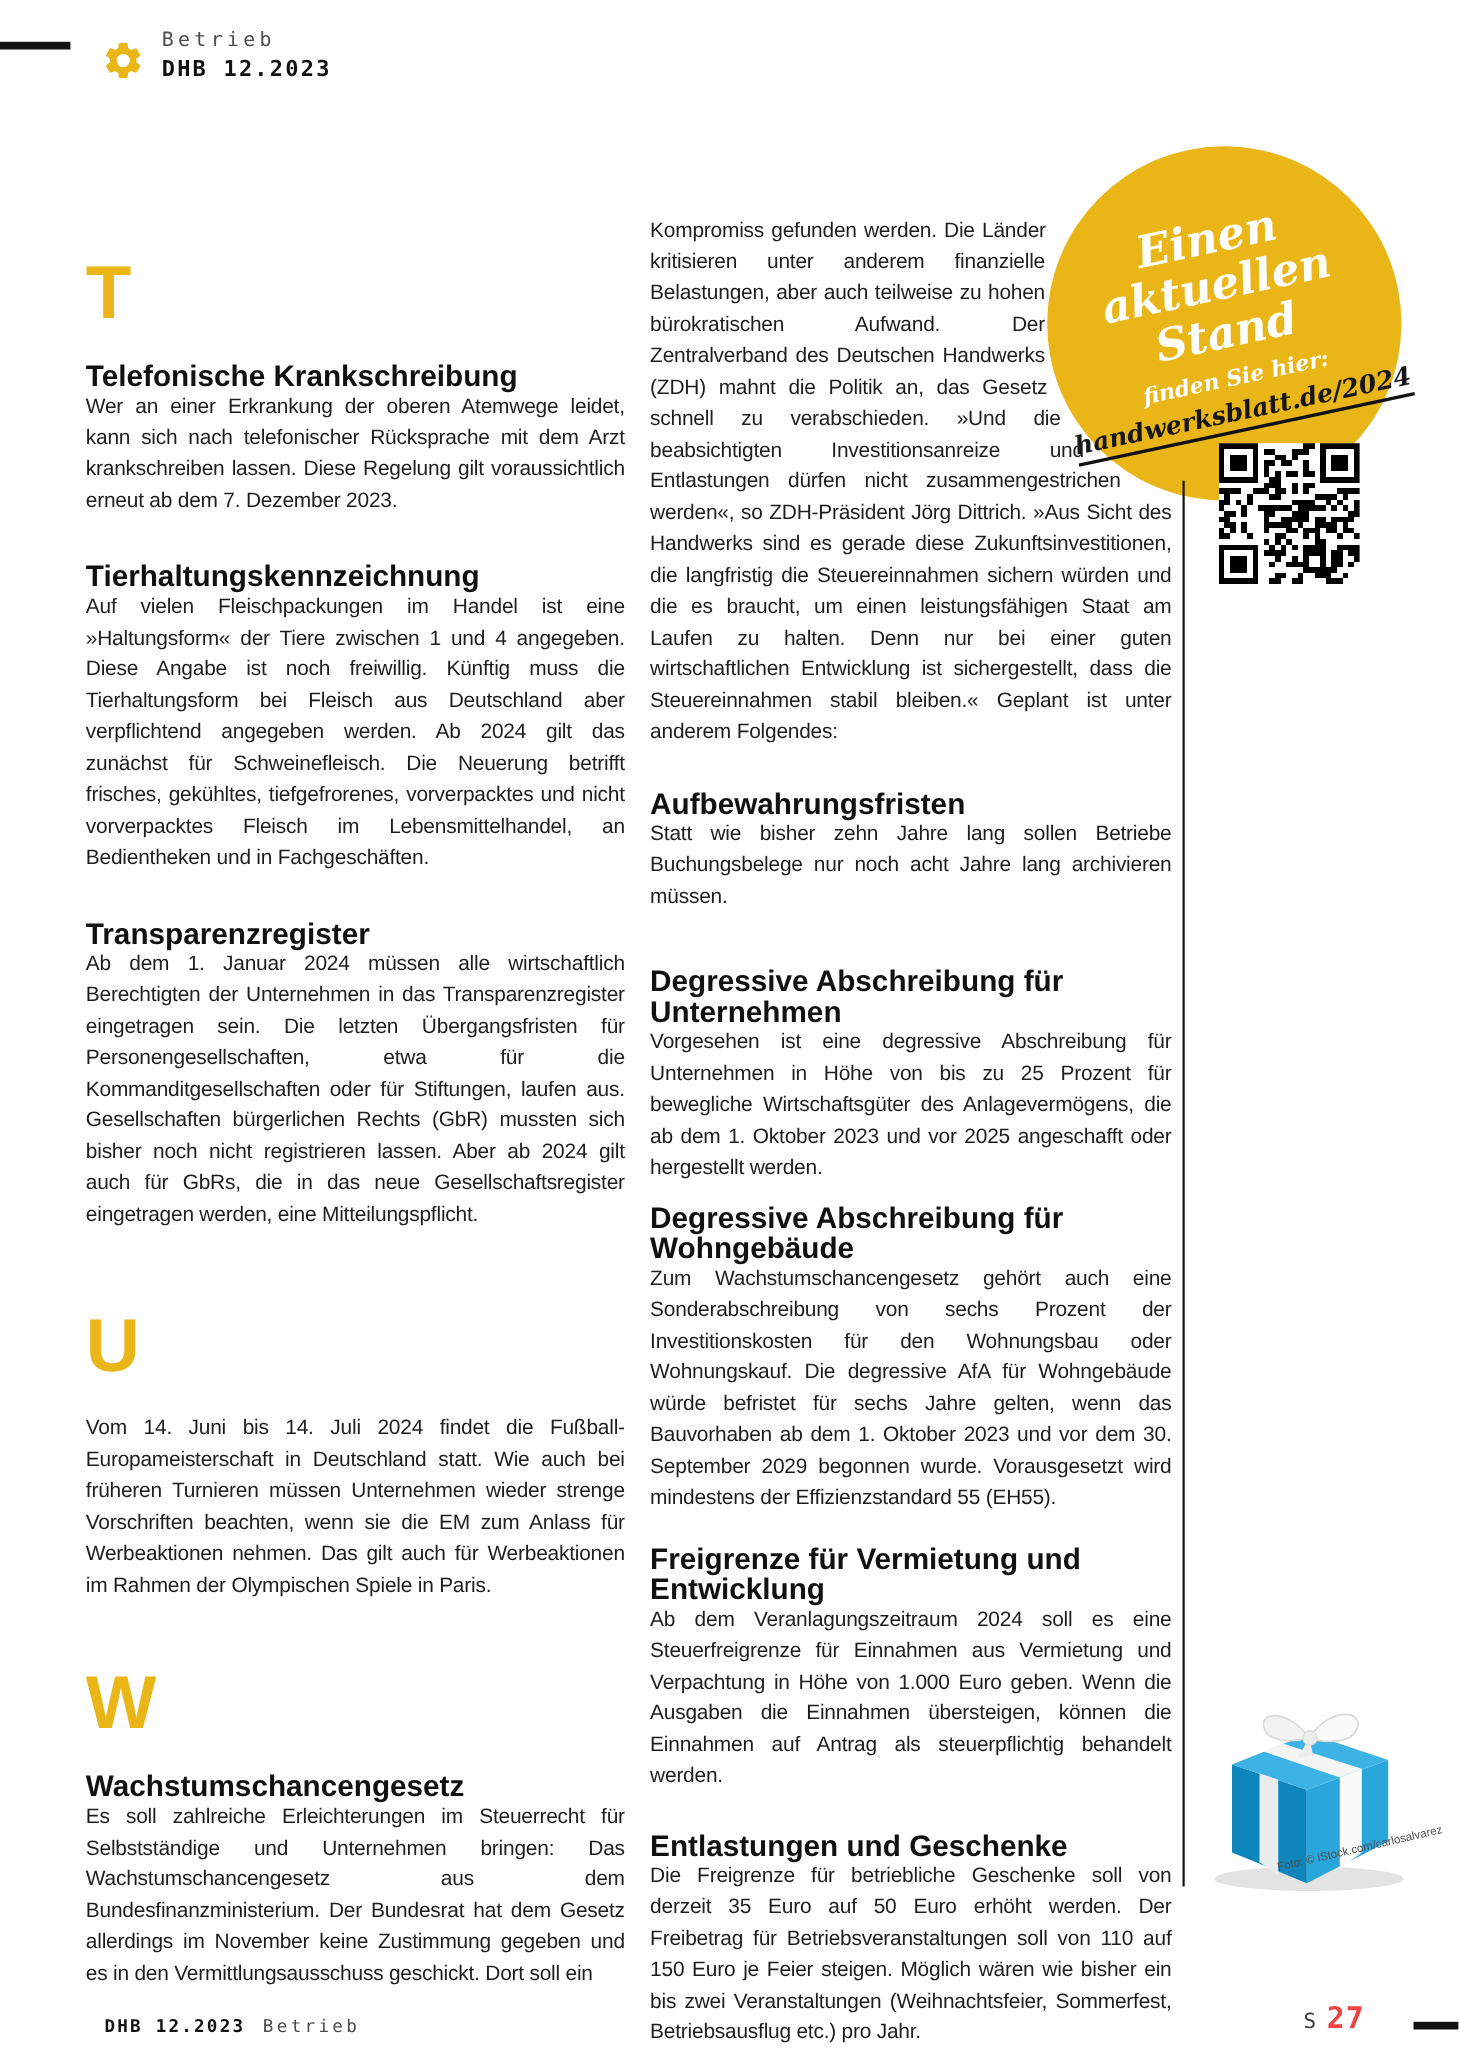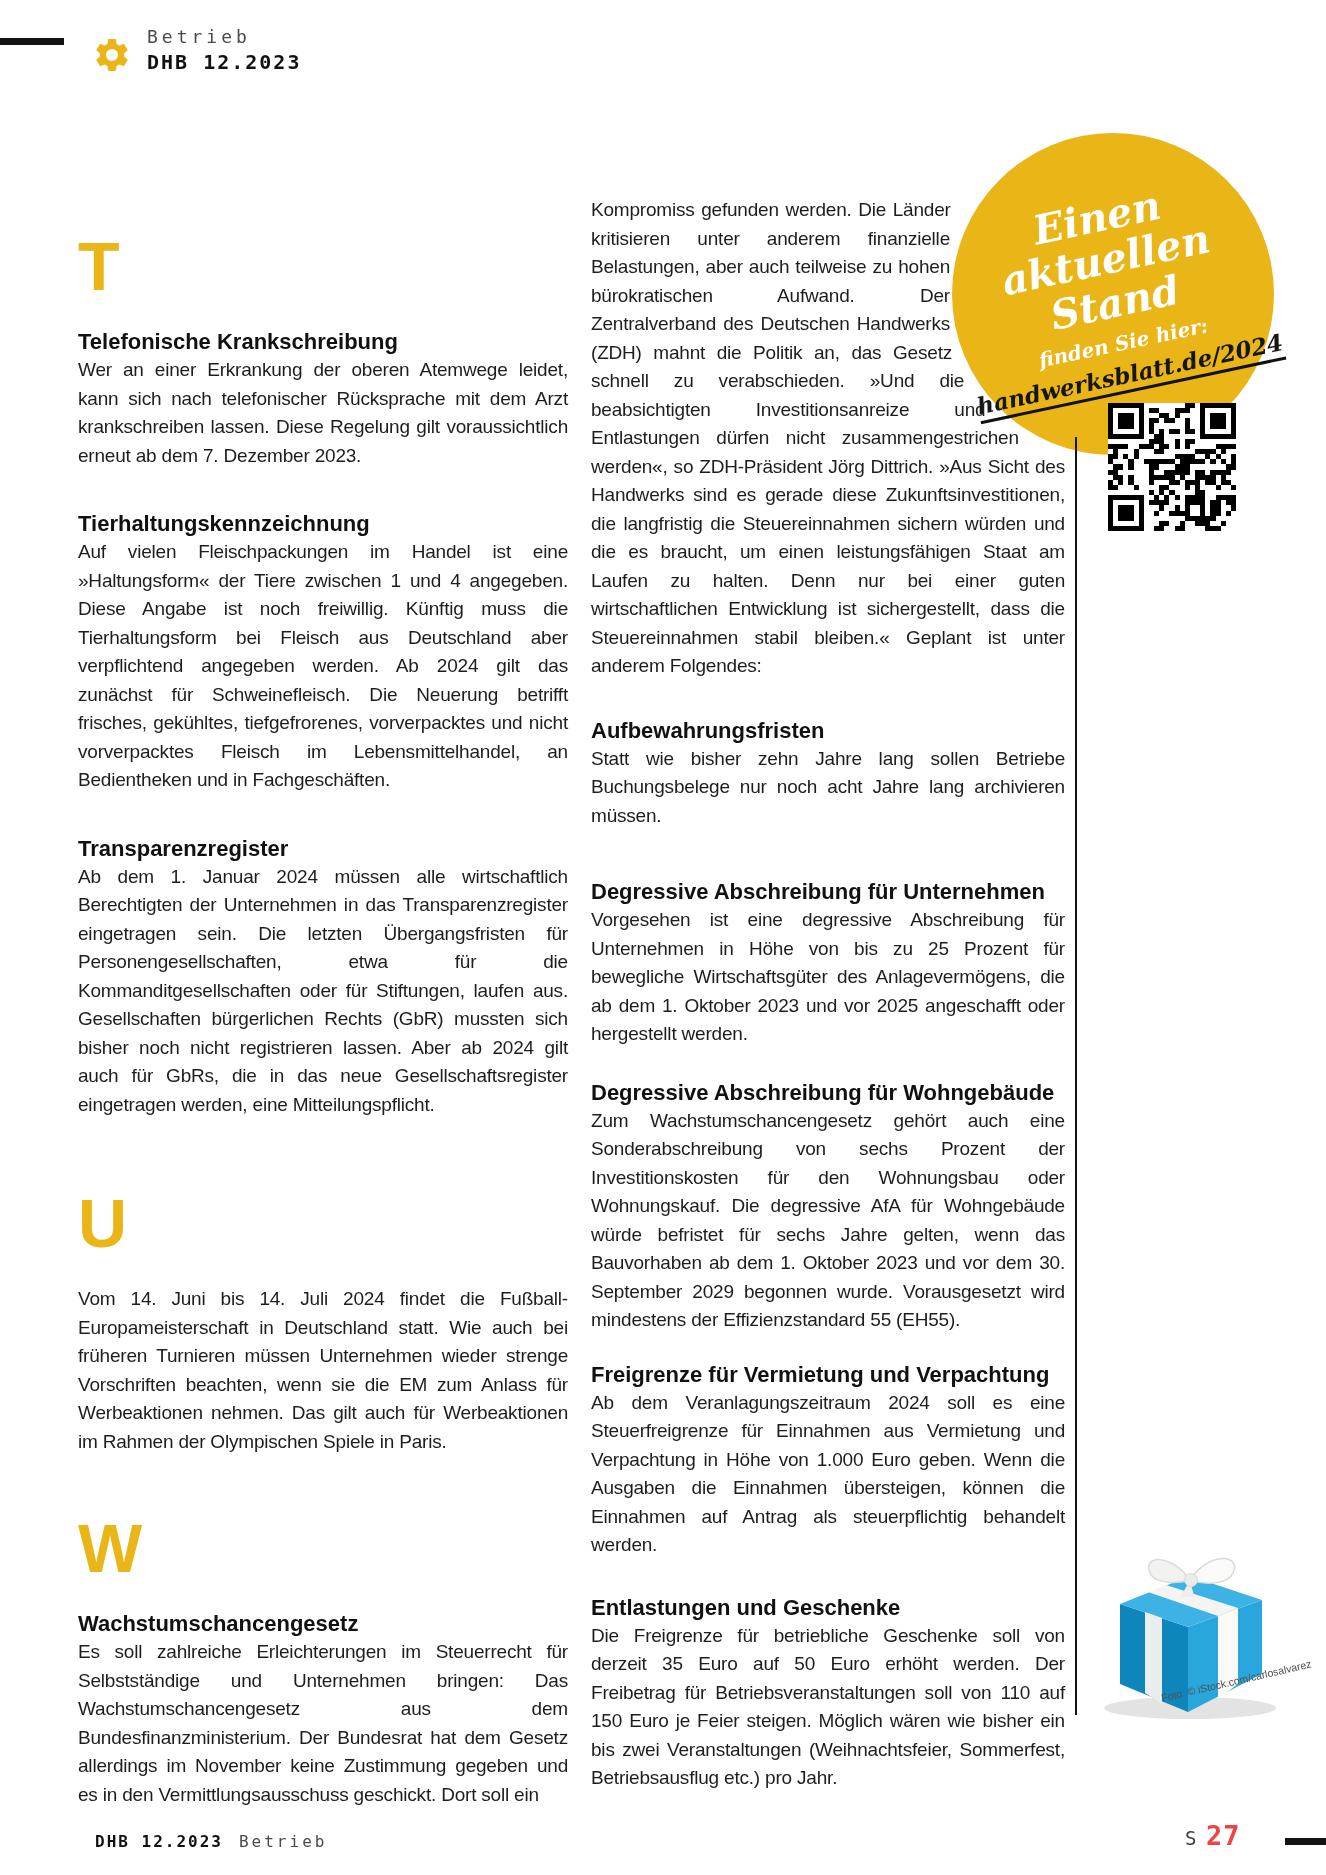--- a/index.html
+++ b/index.html
@@ -41,32 +41,32 @@
 
   
   .col{line-height:28.5px;font-size:19px;}
   .col-left{left:78px;top:200px;width:490px;}
   .col-right{left:591px;top:196px;width:474px;}
   .letter{font-size:68px;line-height:68px;font-weight:bold;color:var(--accent);
           font-family:"Liberation Sans",sans-serif;}
   .letter-t{margin-top:32px;}
   .letter-u{margin-top:70px;}
   .letter-w{margin-top:58px;}
-  .article h3{margin:0;font-size:22px;line-height:28px;font-weight:bold;color:#111;}
+  .article h3{margin:0;font-size:27px;line-height:28px;font-weight:bold;color:#111;}
   .article p, p.body{margin:0;text-align:justify;letter-spacing:-0.2px;
           -webkit-hyphens:auto;hyphens:auto;color:var(--ink);}
   .mt-hd{margin-top:28px;}
   .mt-sec{margin-top:40px;}
   .intro{margin-top:14px;}
   .badge-spacer{float:right;width:115px;height:245px;shape-margin:12px;
      shape-outside:polygon(26px 0, 8px 42px, 2px 84px, 8px 126px, 26px 168px,
                            51px 200px, 85px 225px, 115px 245px, 115px 0);}
   .sec-aufbewahrung{margin-top:36px;}
   .sec-degr-u{margin-top:48px;}
-  .sec-degr-w{margin-top:30px;}
+  .sec-degr-w{margin-top:16px;}
   .sec-freigrenze{margin-top:26px;}
   .sec-firmenfeiern{margin-top:34px;}
 
   
   .gift{left:1090px;top:1542px;width:205px;height:185px;}
   .credit{left:1160px;top:1692px;font-size:10.5px;color:#4f4f4f;
           transform:rotate(-13deg);transform-origin:left top;white-space:nowrap;}
 
   
   .footer-left{left:95px;top:1832px;font-family:"DejaVu Sans Mono",monospace;
@@ -151,21 +151,21 @@
     <h3>Degressive Abschreibung für Unternehmen</h3>
     <p>Vorgesehen ist eine degressive Abschreibung für Unternehmen in Höhe von bis zu 25 Prozent für bewegliche Wirtschaftsgüter des Anlagevermögens, die ab dem 1. Oktober 2023 und vor 2025 angeschafft oder hergestellt werden.</p>
   </div>
 
   <div class="article sec-degr-w">
     <h3>Degressive Abschreibung für Wohngebäude</h3>
     <p>Zum Wachstumschancengesetz gehört auch eine Sonderabschreibung von sechs Prozent der Investitionskosten für den Wohnungsbau oder Wohnungskauf. Die degressive AfA für Wohngebäude würde befristet für sechs Jahre gelten, wenn das Bauvorhaben ab dem 1. Oktober 2023 und vor dem 30. September 2029 begonnen wurde. Vorausgesetzt wird mindestens der Effizienzstandard 55 (EH55).</p>
   </div>
 
   <div class="article sec-freigrenze">
-    <h3>Freigrenze für Vermietung und Verpachtung</h3>
+    <h3>Freigrenze für Vermietung und Entwicklung</h3>
     <p>Ab dem Veranlagungszeitraum 2024 soll es eine Steuerfreigrenze für Einnahmen aus Vermietung und Verpachtung in Höhe von 1.000 Euro geben. Wenn die Ausgaben die Einnahmen übersteigen, können die Einnahmen auf Antrag als steuerpflichtig behandelt werden.</p>
   </div>
 
   <div class="article sec-firmenfeiern">
     <h3>Entlastungen und Geschenke</h3>
     <p>Die Freigrenze für betriebliche Geschenke soll von derzeit 35 Euro auf 50 Euro erhöht werden. Der Freibetrag für Betriebsveranstaltungen soll von 110 auf 150 Euro je Feier steigen. Möglich wären wie bisher ein bis zwei Veranstaltungen (Weihnachtsfeier, Sommerfest, Betriebsausflug etc.) pro Jahr.</p>
   </div>
 </div>
 
 <div class="abs gift">

